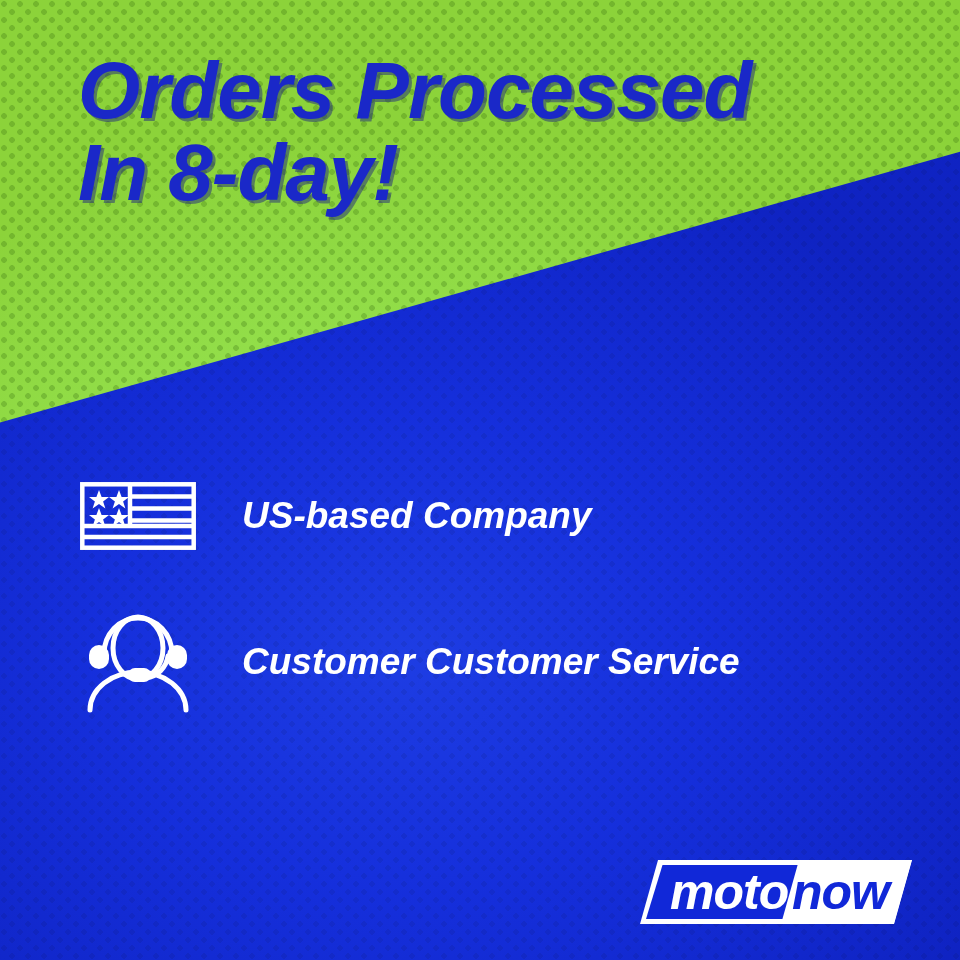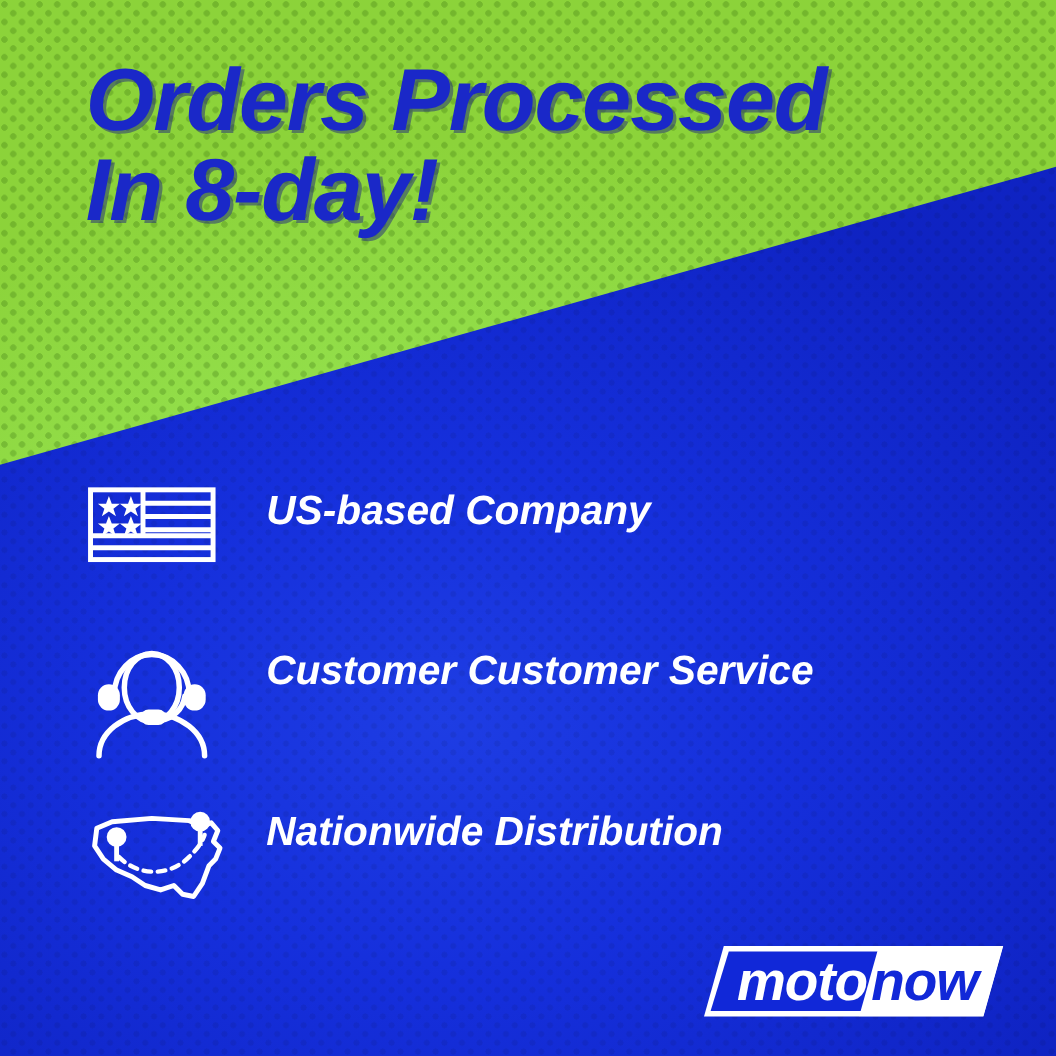--- a/index.html
+++ b/index.html
@@ -83,21 +83,21 @@
   
   .features {
     position: absolute;
     left: 72px;
     top: 443px;
     width: 840px;
     z-index: 5;
   }
   .feature-row {
     display: flex;
-    align-items: flex-start;
+    align-items: center;
     height: 146px;
   }
   .feature-icon {
     width: 140px;
     flex: 0 0 140px;
     display: flex;
     align-items: center;
     justify-content: flex-start;
     padding-left: 8px;
     box-sizing: border-box;
@@ -191,43 +191,20 @@
             <rect x="9" y="33" width="20" height="24" rx="10"></rect>
             <rect x="87" y="33" width="20" height="24" rx="10"></rect>
 
             <rect x="48" y="56" width="23" height="14" rx="7"></rect>
           </g>
         </svg>
       </div>
       <div class="feature-label">Customer Customer Service</div>
     </div>
 
-    <div class="feature-row">
-      <div class="feature-icon">
-        <svg width="134" height="86" viewBox="0 0 134 86">
-
-          <path d="M 8 18 L 22 12 L 58 9 L 92 11 L 104 16 L 112 13 L 118 20 L 114 30
-                   L 120 36 L 116 46 L 110 52 L 104 68 L 96 80 L 86 78 L 78 70
-                   L 66 74 L 52 70 L 40 62 L 26 56 L 14 46 L 6 34 Z" fill="none" stroke="#ffffff" stroke-width="4.5" stroke-linejoin="round"></path>
-
-          <path d="M 28 44 C 46 62 74 62 92 44 C 100 36 104 30 106 24" fill="none" stroke="#ffffff" stroke-width="4" stroke-dasharray="7 6" stroke-linecap="round"></path>
-
-          <g fill="#ffffff">
-            <circle cx="26" cy="26" r="9"></circle>
-            <rect x="23.8" y="26" width="4.4" height="22"></rect>
-          </g>
-
-          <g fill="#ffffff">
-            <circle cx="102" cy="12" r="9"></circle>
-            <rect x="99.8" y="12" width="4.4" height="22"></rect>
-          </g>
-        </svg>
-      </div>
-      <div class="feature-label">Nationwide Distribution</div>
-    </div>
 
   </div>
 
   <div class="logo">
     <svg width="272" height="72" viewBox="0 0 272 72">
       <defs>
         <clipPath id="badgeClip">
           <polygon points="18,4 272,4 254,68 0,68"></polygon>
         </clipPath>
       </defs>

